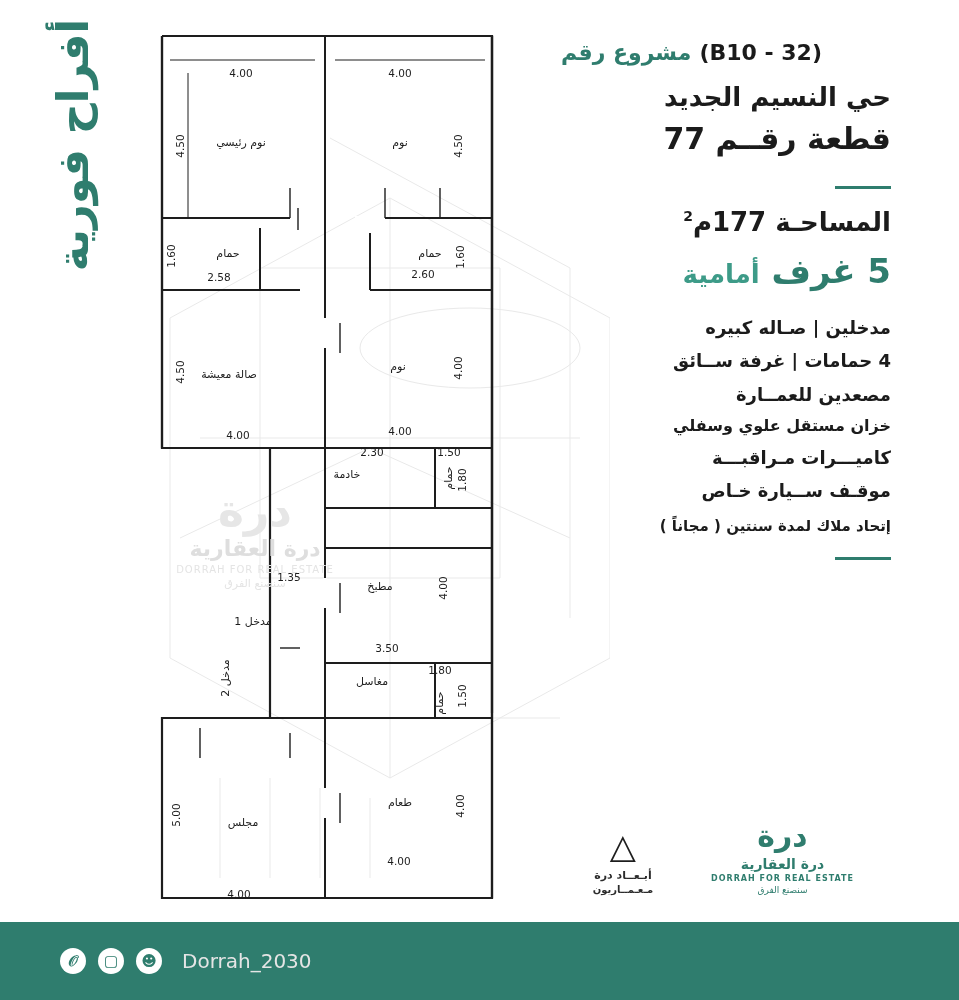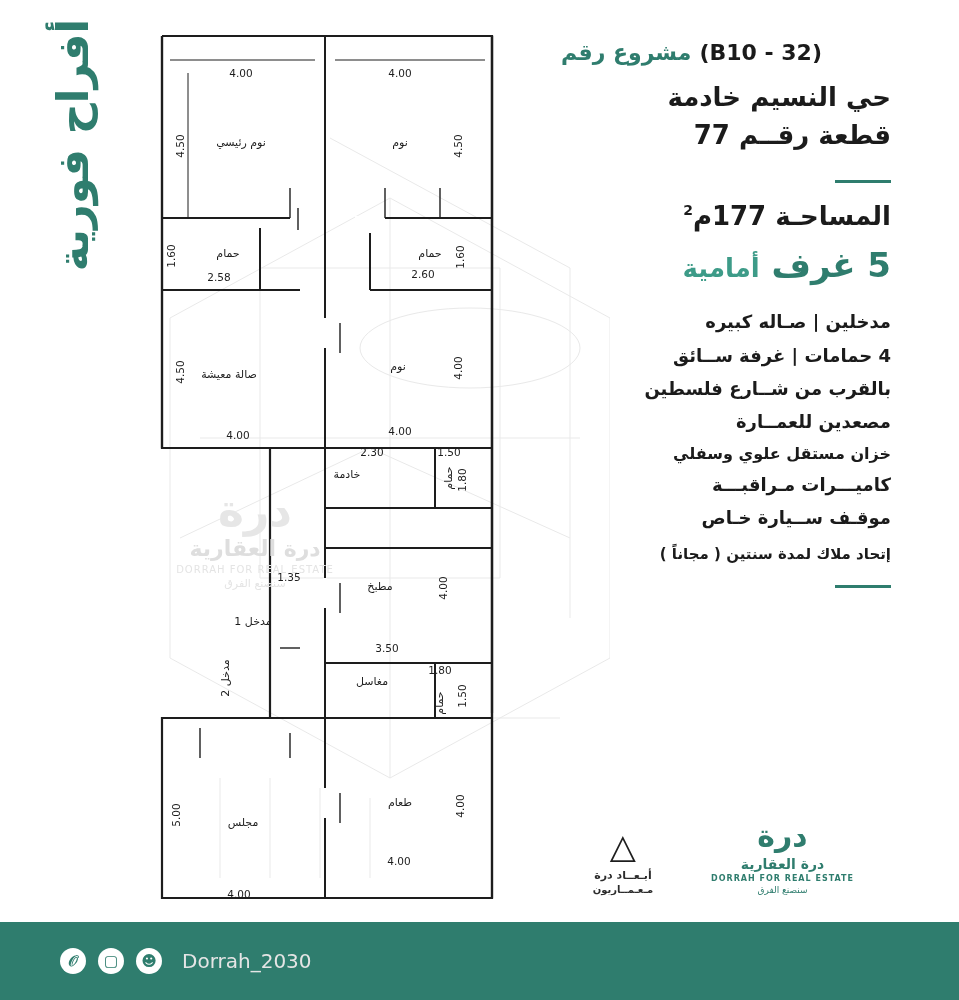--- a/index.html
+++ b/index.html
@@ -75,21 +75,21 @@
   }
   .proj-label { color:#2f7d6e; }
   .proj-code {
     color:#1b1b1b;
     font-weight:bold;
   }
   .title-2 {
     font-size: 26px; font-weight: bold; margin-top: 14px; line-height: 1.45;
   }
   .title-3 {
-    font-size: 26px; font-weight: bold; line-height: 1.45;
+    font-size: 30px; font-weight: bold; line-height: 1.45;
   }
   .rule {
     width: 56px; height: 3px; background:#2f7d6e; margin: 26px 0 18px auto;
   }
   .area {
     font-size: 26px; font-weight: bold;
   }
   .area sup { font-size: 14px; }
   .rooms {
     margin-top: 14px;
@@ -294,38 +294,37 @@
       <div class="wm-en">DORRAH FOR REAL ESTATE</div>
       <div class="wm-sub">سنصنع الفرق</div>
     </div>
   </div>
 
   <div class="info">
     <div class="proj-line">
       <span class="proj-label">مشروع رقم</span>
       <span class="proj-code">(32 - B10)</span>
     </div>
-    <div class="title-2">حي النسيم خادمة</div>
+    <div class="title-2">حي النسيم الجديد</div>
     <div class="title-3">قطعة رقــم 77</div>
 
     <div class="rule"></div>
 
     <div class="area">
       <span>المساحـة 177م</span><sup>2</sup>
     </div>
 
     <div class="rooms">
       <span>5 غرف</span>
       <span class="front">أمامية</span>
     </div>
 
     <div class="features">
       <div>مدخلين  |   صـاله كبيره</div>
       <div>4 حمامات | غرفة ســائق</div>
-      <div>بالقرب من شــارع فلسطين</div>
       <div>مصعدين   للعمــارة</div>
       <div class="thin">خزان مستقل علوي وسفلي</div>
       <div>كاميـــرات مـراقبـــة</div>
       <div>موقـف ســيارة خـاص</div>
     </div>
 
     <div class="note">إتحاد ملاك لمدة سنتين ( مجاناً )</div>
 
     <div class="rule2"></div>
 

